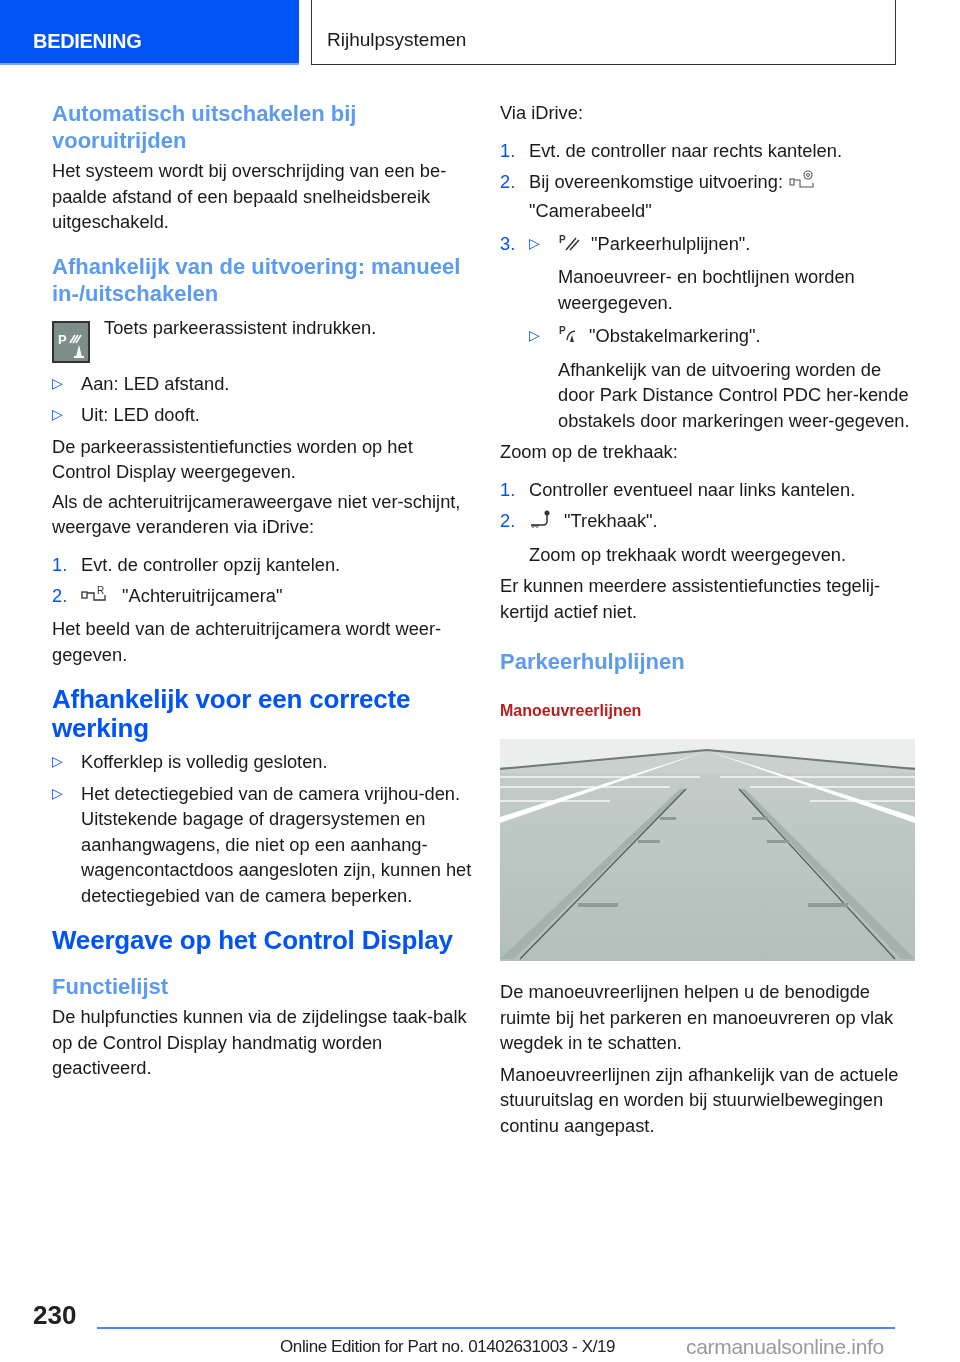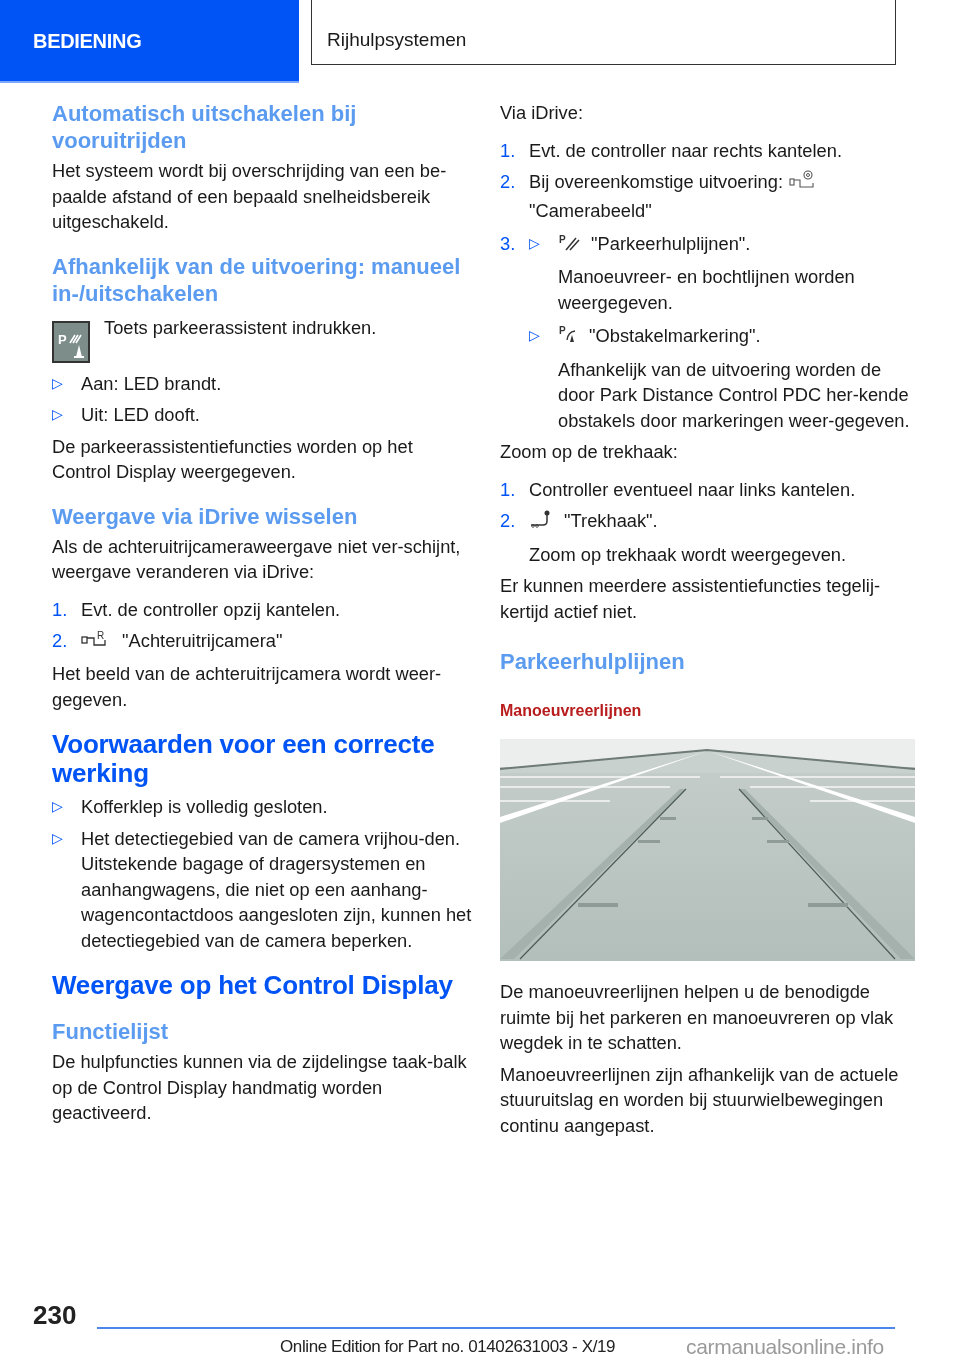--- a/index.html
+++ b/index.html
@@ -1,20 +1,20 @@
 <!DOCTYPE html>
 <html><head>
 <meta charset="utf-8">
 <style>
   * { box-sizing: border-box; margin: 0; padding: 0; }
   html, body { width: 960px; height: 1362px; background: #ffffff; overflow: hidden; }
   body { position: relative; font-family: "Liberation Sans", sans-serif; color: #1a1a1a; }
 
   
-  .hdr-section { position: absolute; left: 0; top: 0; width: 299px; height: 83px; background: #0053f5; border-bottom: 2px solid #7ea6ff; }
+  .hdr-section { position: absolute; left: 0; top: 0; width: 299px; height: 65px; background: #0053f5; border-bottom: 2px solid #7ea6ff; }
   .hdr-section span { position: absolute; left: 33px; top: 30px; color: #fff; font-weight: bold; font-size: 20px; letter-spacing: -0.3px; }
   .hdr-chapter { position: absolute; left: 311px; top: -2px; width: 585px; height: 67px; border: 1.5px solid #333; border-top: none; background: #fff; }
   .hdr-chapter span { position: absolute; left: 15px; top: 31px; font-size: 19px; color: #1a1a1a; }
 
   .col { position: absolute; top: 100px; width: 420px; font-size: 18.3px; line-height: 25.5px; margin-left: 19px; }
   .col.left { left: 33px; }
   .col.right { left: 481px; }
 
   .h2 { color: #0053f5; font-weight: bold; font-size: 26px; line-height: 29px; letter-spacing: -0.2px; }
   .h3 { color: #5b9bf0; font-weight: bold; font-size: 22px; line-height: 27px; }
@@ -68,48 +68,47 @@
         <text x="4" y="21" font-family="Liberation Sans, sans-serif" font-weight="bold" font-size="13" fill="#fff">P</text>
         <path d="M16 20 L21 12 M19 20 L24 12 M22 20 L27 12" stroke="#fff" stroke-width="1.6" fill="none"></path>
         <path d="M22 34 L25 22 L28 34 Z" fill="#fff"></path>
         <rect x="20" y="33" width="10" height="2" fill="#fff"></rect>
       </svg>
     </span>
     <span>Toets parkeerassistent indrukken.</span>
   </div>
   <div class="bullet mt8">
     <span class="mark">▷</span>
-    <span>Aan: LED brandt.</span>
+    <span>Aan: LED afstand.</span>
   </div>
   <div class="bullet mt6">
     <span class="mark">▷</span>
     <span>Uit: LED dooft.</span>
   </div>
   <p class="mt6">De parkeerassistentiefuncties worden op het Control Display weergegeven.</p>
 
-  <div class="h3 mt18">Weergave via iDrive wisselen</div>
   <p class="mt4">Als de achteruitrijcameraweergave niet ver-schijnt, weergave veranderen via iDrive:</p>
   <div class="num mt12">
     <span class="n">1.</span>
     <span>Evt. de controller opzij kantelen.</span>
   </div>
   <div class="num mt6">
     <span class="n">2.</span>
     <span class="ic">
       <svg width="30" height="20" viewBox="0 0 30 20">
         <rect x="1" y="8" width="5" height="6" fill="none" stroke="#333" stroke-width="1.3"></rect>
         <path d="M6 9 L13 9 L13 16 L24 16 L24 11" fill="none" stroke="#333" stroke-width="1.3"></path>
         <text x="16" y="10" font-family="Liberation Sans, sans-serif" font-size="10" fill="#333">R</text>
       </svg>
     </span>
     <span>"Achteruitrijcamera"</span>
   </div>
   <p class="mt6">Het beeld van de achteruitrijcamera wordt weer-gegeven.</p>
 
-  <div class="h2 mt18">Voorwaarden voor een correcte werking</div>
+  <div class="h2 mt18">Afhankelijk voor een correcte werking</div>
   <div class="bullet mt6">
     <span class="mark">▷</span>
     <span>Kofferklep is volledig gesloten.</span>
   </div>
   <div class="bullet mt6">
     <span class="mark">▷</span>
     <span>Het detectiegebied van de camera vrijhou-den. Uitstekende bagage of dragersystemen en aanhangwagens, die niet op een aanhang-wagencontactdoos aangesloten zijn, kunnen het detectiegebied van de camera beperken.</span>
   </div>
 
   <div class="h2 mt18">Weergave op het Control Display</div>

